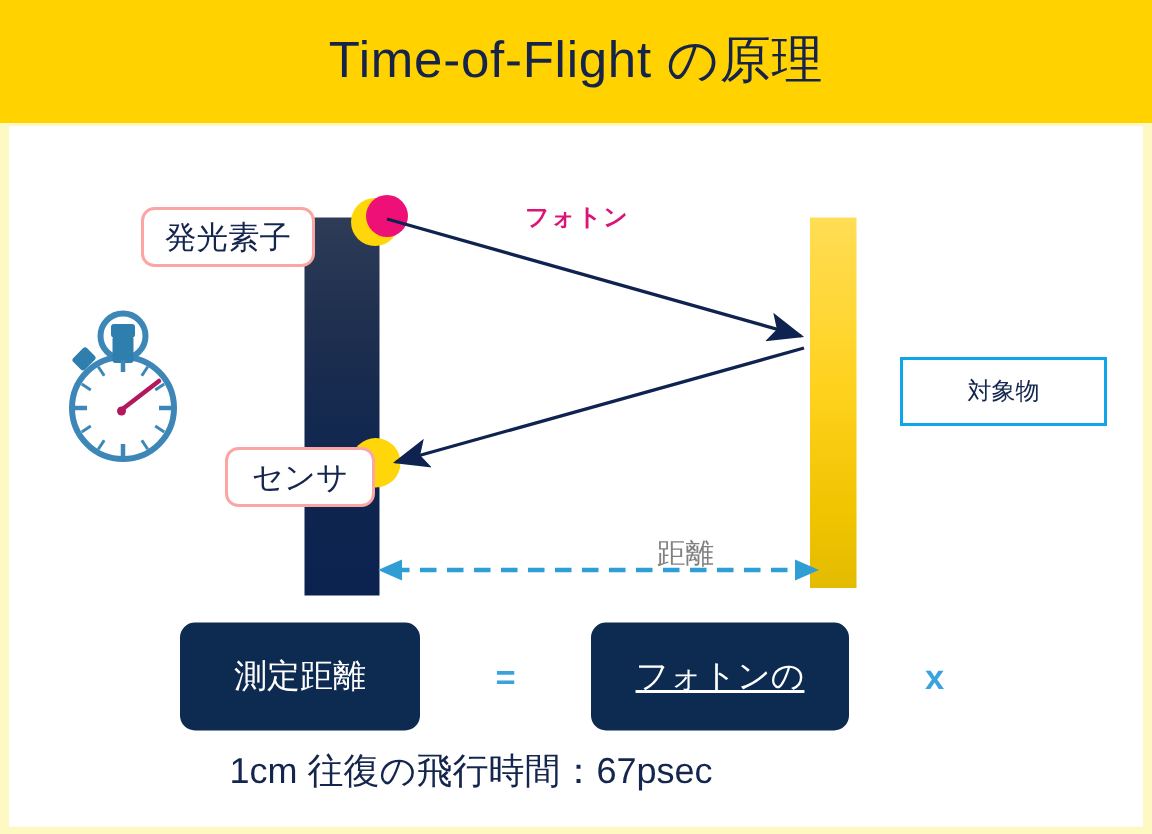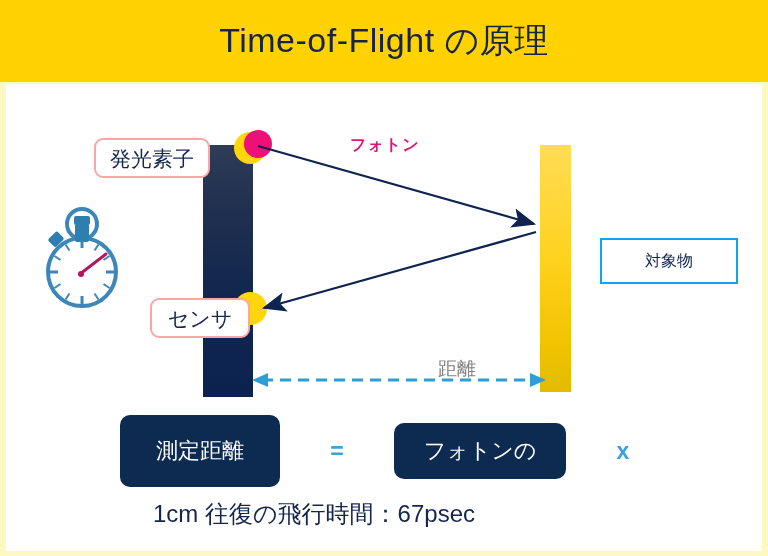--- a/index.html
+++ b/index.html
@@ -199,21 +199,21 @@
     display: flex;
     align-items: center;
     justify-content: center;
     text-align: center;
     font-size: 22px;
     line-height: 28px;
     box-sizing: border-box;
     padding: 4px 10px;
   }
   #term-1 { width: 160px; height: 72px; }
-  #term-2 { width: 172px; height: 56px; }
+  #term-2 { width: 172px; height: 72px; text-decoration: underline; }
   #term-3 { width: 172px; height: 72px; }
   .formula-op {
     color: #3aa3dc;
     font-size: 23px;
     font-weight: bold;
     width: 50px;
     text-align: center;
   }
   
   #caption {

